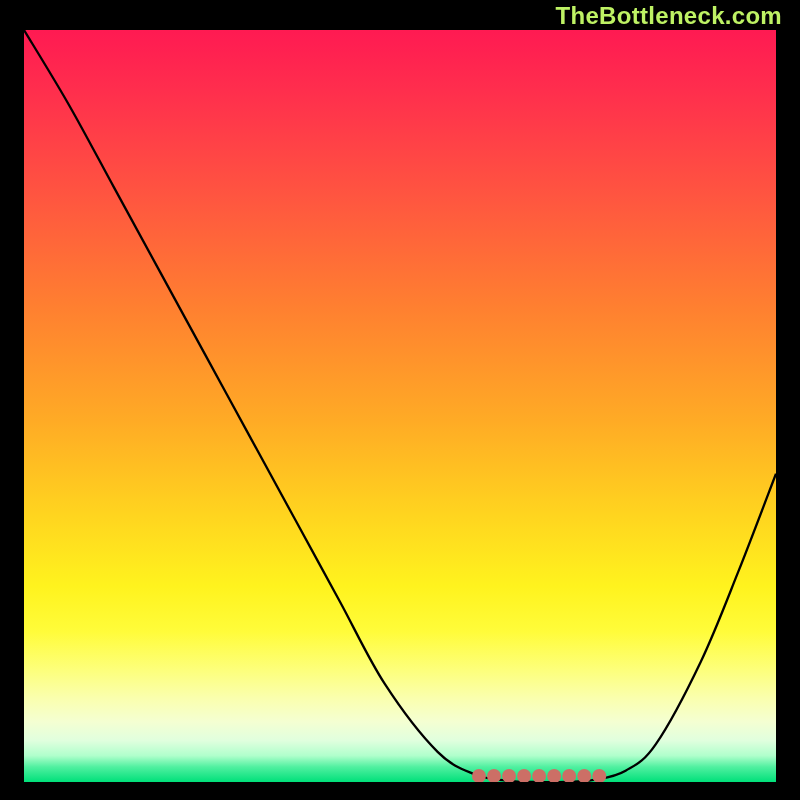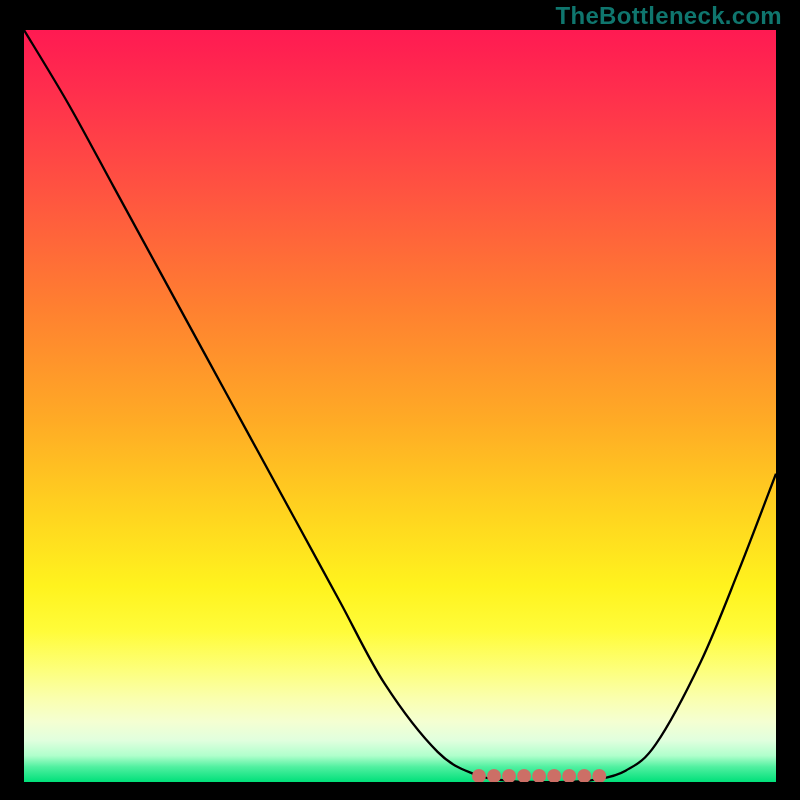--- a/index.html
+++ b/index.html
@@ -8,21 +8,21 @@
     height: 800px;
     background: #000;
     position: relative;
     font-family: Arial, Helvetica, sans-serif;
     overflow: hidden;
   }
   .watermark {
     position: absolute;
     top: 2px;
     right: 18px;
-    color: #0f766e;
+    color: #bef264;
     font-size: 24px;
     font-weight: 600;
     letter-spacing: 0.3px;
     z-index: 5;
   }
   .plot {
     position: absolute;
     left: 24px;
     top: 30px;
     width: 752px;

